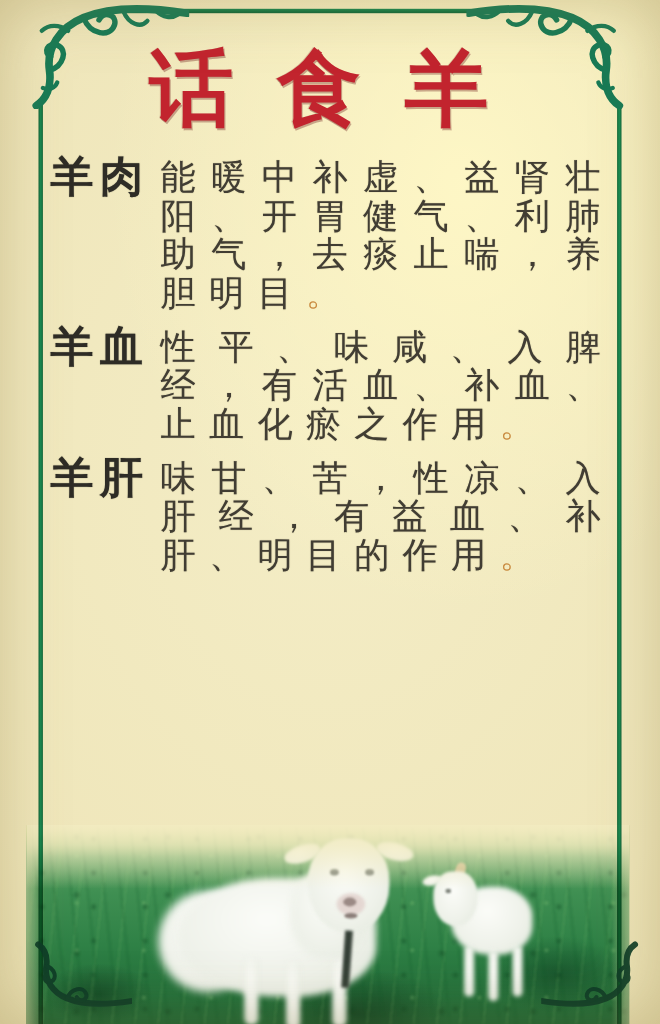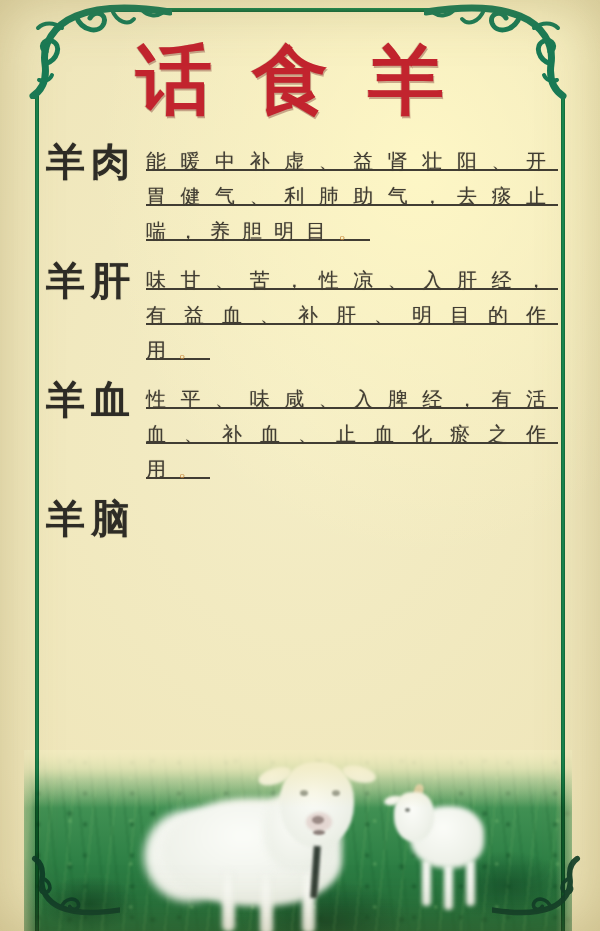--- a/index.html
+++ b/index.html
@@ -31,31 +31,30 @@
   .title{
     position:absolute;left:0;top:30px;width:580px;z-index:3;
     display:flex;justify-content:center;gap:40px;margin:0;
     font-size:76px;font-weight:bold;color:#c2242e;
     text-shadow:1px 2px 0 rgba(110,25,25,.35), -1px 0 0 rgba(110,25,25,.2);
     letter-spacing:0;
   }
 
   
   .sections{position:absolute;left:46px;top:144px;width:512px;z-index:3;}
-  .section{display:flex;align-items:flex-start;margin-bottom:14px;}
+  .section{display:flex;align-items:flex-start;margin-bottom:14px;justify-content:center;}
   .sec-label{
     flex:0 0 100px;font-size:39px;font-weight:bold;color:#2e2c26;
     letter-spacing:6px;line-height:40px;margin-top:-2px;
     text-shadow:0 0 1px rgba(40,40,30,.6);
   }
   .sec-text{
-    flex:1;font-size:20px;color:#413d33;line-height:35px;
+    flex:1;font-size:32px;color:#413d33;line-height:35px;
     letter-spacing:12px;text-align:justify;text-justify:inter-character;
     text-shadow:0 0 1px rgba(60,55,40,.45);
-    text-decoration:underline;
   }
   .period{color:#c98a3f;text-shadow:none;}
 
   
   .photo{
     position:absolute;left:24px;right:28px;top:750px;bottom:0;z-index:2;overflow:hidden;
     background:
       radial-gradient(70px 40px at 12% 85%, rgba(8,48,24,.55), transparent 70%),
       radial-gradient(90px 50px at 88% 75%, rgba(10,55,28,.5), transparent 70%),
       radial-gradient(120px 60px at 55% 95%, rgba(6,45,22,.6), transparent 70%),
@@ -163,29 +162,28 @@
     <span>食</span>
     <span>羊</span>
   </h1>
 
   <div class="sections">
     <div class="section">
       <div class="sec-label">羊肉</div>
       <div class="sec-text"><span>能暖中补虚、益肾壮阳、开胃健气、利肺助气，去痰止喘，养胆明目</span><span class="period">。</span></div>
     </div>
     <div class="section">
+      <div class="sec-label">羊血</div>
+      <div class="sec-text"><span>性平、味咸、入脾经，有活血、补血、止血化瘀之作用</span><span class="period">。</span></div>
+    </div>
+    <div class="section">
       <div class="sec-label">羊肝</div>
       <div class="sec-text"><span>味甘、苦，性凉、入肝经，有益血、补肝、明目的作用</span><span class="period">。</span></div>
     </div>
     <div class="section">
-      <div class="sec-label">羊血</div>
-      <div class="sec-text"><span>性平、味咸、入脾经，有活血、补血、止血化瘀之作用</span><span class="period">。</span></div>
-    </div>
-    <div class="section">
-      <div class="sec-label">羊脑</div>
     </div>
     <div class="section">
     </div>
   </div>
 
   <div class="photo">
     <div class="grass-texture"></div>
 
     <div>
       <div class="goat-part lg-rear"></div>

